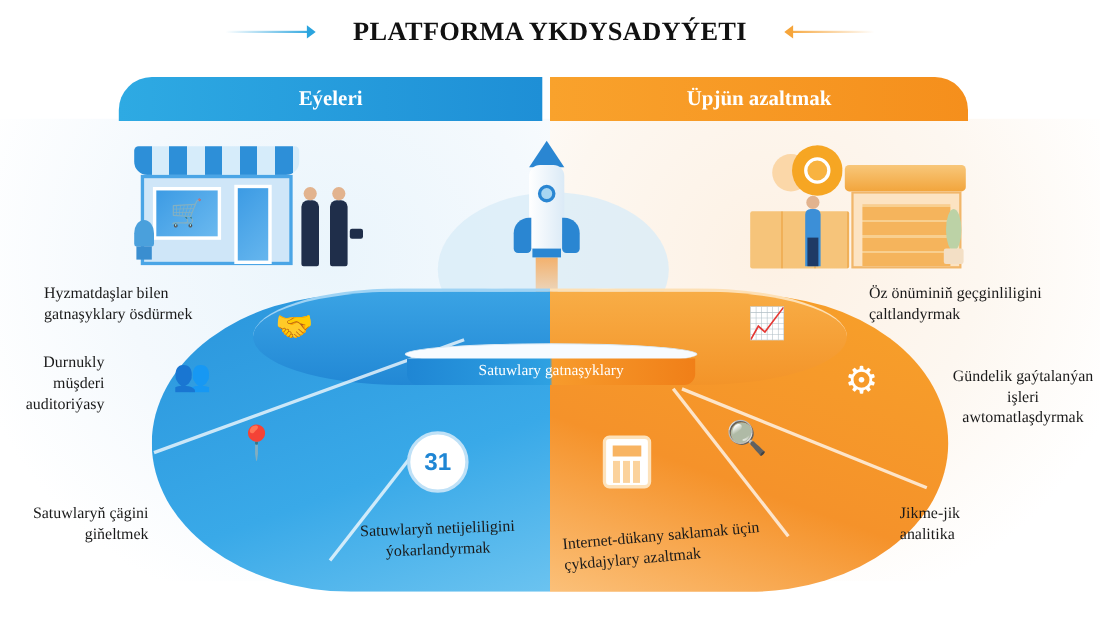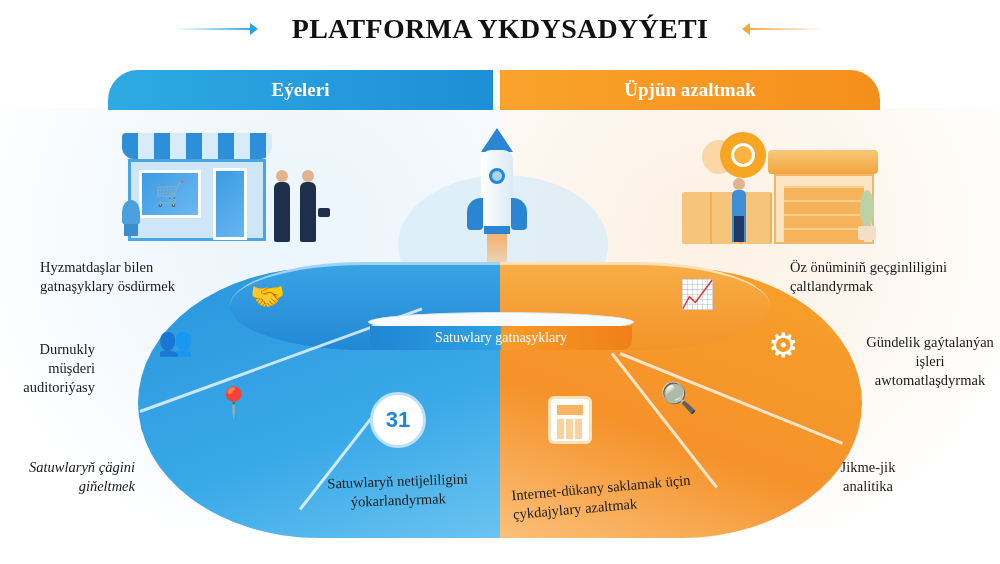--- a/index.html
+++ b/index.html
@@ -6,21 +6,21 @@
   html, body { width: 1000px; height: 564px; overflow: hidden; background: #ffffff; }
   body { position: relative; font-family: "Liberation Serif", "DejaVu Serif", serif; color: #1a1a1a; }
 
   .bg-left { position: absolute; left: 0; top: 108px; width: 500px; height: 420px;
     background: radial-gradient(ellipse at 60% 30%, #eaf5fc 0%, #f4f9fd 45%, #ffffff 80%); }
   .bg-right { position: absolute; left: 500px; top: 108px; width: 500px; height: 420px;
     background: radial-gradient(ellipse at 40% 30%, #fdf1e4 0%, #fdf7f0 45%, #ffffff 80%); }
 
   
   .title-row { position: absolute; top: 12px; left: 0; width: 1000px; height: 34px; display: flex; justify-content: center; align-items: center; }
-  .title { font-family: "Liberation Serif", serif; font-weight: bold; font-size: 28px; letter-spacing: 0.3px; color: #111; margin: 0 36px; }
+  .title { font-family: "Liberation Serif", serif; font-weight: bold; font-size: 24px; letter-spacing: 0.3px; color: #111; margin: 0 36px; }
   .arrow { position: relative; width: 80px; height: 2px; }
   .arrow.left { background: linear-gradient(90deg, rgba(41,160,220,0), #2aa4de); }
   .arrow.right { background: linear-gradient(90deg, #f6a53a, rgba(246,165,58,0)); }
   .arrow.left::after { content: ""; position: absolute; right: -2px; top: -5px; border-left: 8px solid #2aa4de; border-top: 6px solid transparent; border-bottom: 6px solid transparent; }
   .arrow.right::before { content: ""; position: absolute; left: -2px; top: -5px; border-right: 8px solid #f6a53a; border-top: 6px solid transparent; border-bottom: 6px solid transparent; }
 
   
   .hdr { position: absolute; top: 70px; height: 40px; display: flex; align-items: center; justify-content: center;
     color: #fff; font-weight: bold; font-size: 19px; font-family: "Liberation Serif", serif; }
   .hdr.left { left: 108px; width: 385px; border-radius: 30px 0 0 0;
@@ -98,27 +98,27 @@
   .icon.chart { left: 680px; top: 278px; font-size: 28px; }
   .icon.gears { left: 768px; top: 325px; font-size: 34px; }
   .icon.search { left: 660px; top: 380px; font-size: 30px; }
   .icon.calc { left: 548px; top: 396px; width: 44px; height: 48px; border-radius: 6px; background: #fff; border: 3px solid #fde2bb; }
   .icon.calc::before { content: ""; position: absolute; left: 6px; top: 6px; width: 26px; height: 10px; background: #f8b462; }
   .icon.calc::after { content: ""; position: absolute; left: 6px; top: 20px; width: 26px; height: 20px; background: repeating-linear-gradient(90deg, #fbd29c 0 7px, #fff 7px 9px); }
 
   
   .lbl { position: absolute; font-size: 14.5px; line-height: 19px; color: #1a1a1a; }
   .lbl-1 { left: 40px; top: 258px; width: 175px; text-align: left; }
-  .lbl-2 { left: 10px; top: 340px; width: 85px; text-align: right; }
-  .lbl-3 { left: 10px; top: 458px; width: 125px; text-align: right; font-style: italic; }
+  .lbl-2 { left: 10px; top: 321px; width: 85px; text-align: right; }
+  .lbl-3 { left: 10px; top: 458px; width: 125px; text-align: right; }
   .lbl-4 { left: 318px; top: 472px; width: 160px; text-align: center; transform: rotate(-2deg); }
   .lbl-5 { left: 790px; top: 258px; width: 200px; text-align: left; }
   .lbl-6 { left: 860px; top: 333px; width: 140px; text-align: center; }
   .lbl-7 { left: 512px; top: 478px; width: 190px; text-align: left; transform: rotate(-5deg); }
-  .lbl-8 { left: 818px; top: 458px; width: 100px; text-align: center; }
+  .lbl-8 { left: 818px; top: 458px; width: 100px; }
 </style>
 </head>
 <body>
 
 <div class="bg-left"></div>
 <div class="bg-right"></div>
 
 <div class="title-row">
   <div class="arrow left"></div>
   <div class="title">PLATFORMA YKDYSADYÝETI</div>

